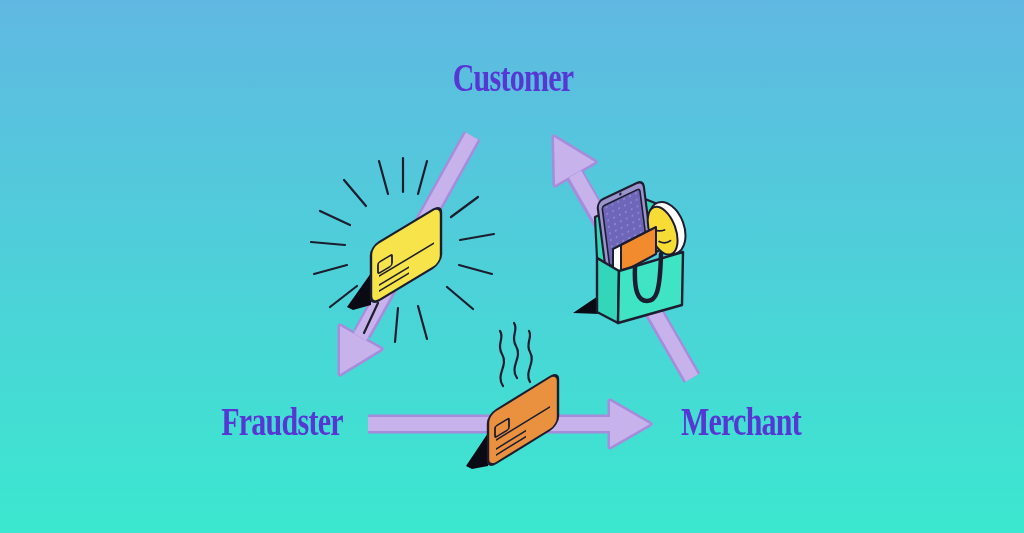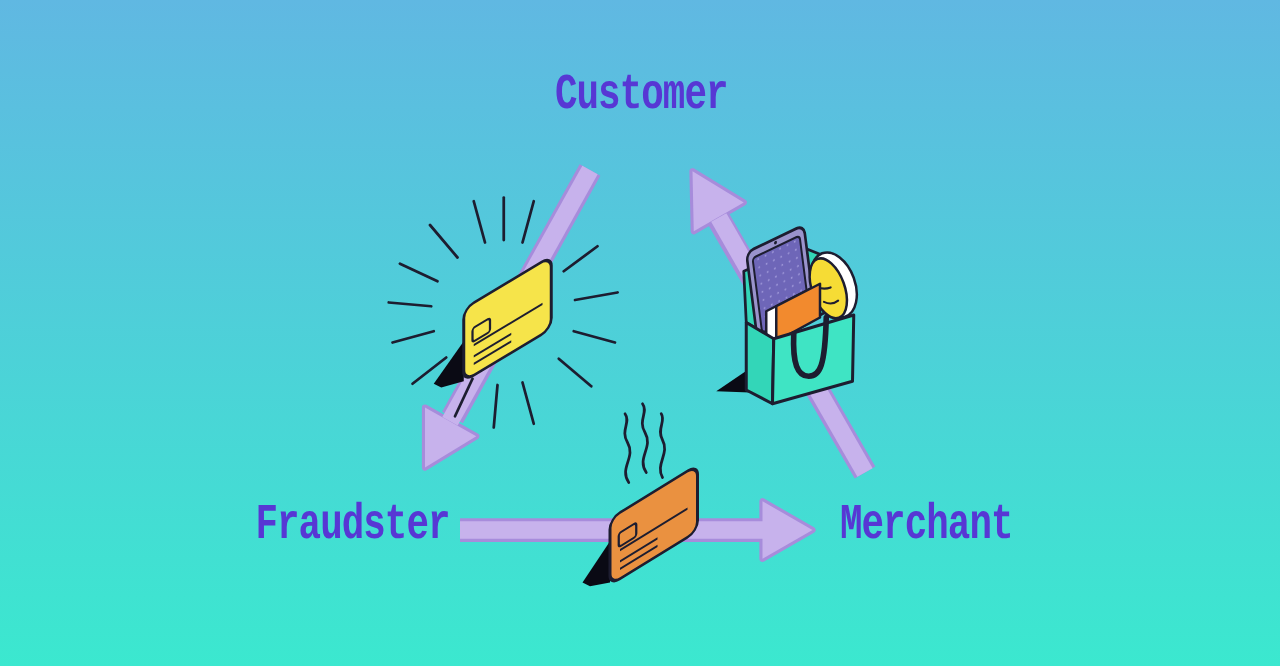--- a/index.html
+++ b/index.html
@@ -1,21 +1,21 @@
 <!DOCTYPE html>
 <html style="--bg-top: #60b8e2; --bg-bottom: #3be8cf; --label: #5737d4; --arrow-fill: #c7b2ec; --arrow-outline: #a78cdb; --outline: #1d1d30; --card-yellow: #f6e44a; --card-orange: #ea9140; --bag-front: #3fe4c4; --bag-side: #33d6b8; --tablet-frame: #9a93cc; --tablet-screen: #6e66b8; --tablet-dots: #9d96d8; --book-cover: #f28a2e; --book-pages: #ffffff; --item-yellow: #f6dc35; --shadow: #0a0a14;"><head>
 <meta charset="utf-8">
 <style>
   html,body{margin:0;padding:0;background:#222;}
   .stage{
     position:relative;
     width:1024px;height:533px;
     overflow:hidden;
     background:linear-gradient(to bottom, var(--bg-top,#60b8e2) 0%, var(--bg-bottom,#3be8cf) 100%);
-    font-family:Liberation Mono, monospace;
+    font-family:Liberation Serif, serif;
   }
   svg.art{position:absolute;left:0;top:0;width:1024px;height:533px;display:block;}
   .node-label{
     position:absolute;
     transform:translate(-50%,-50%) scaleX(.75);
     transform-origin:center;
     font-weight:700;
     font-size:40px;
     letter-spacing:-1px;
     color:var(--label,#5737d4);

